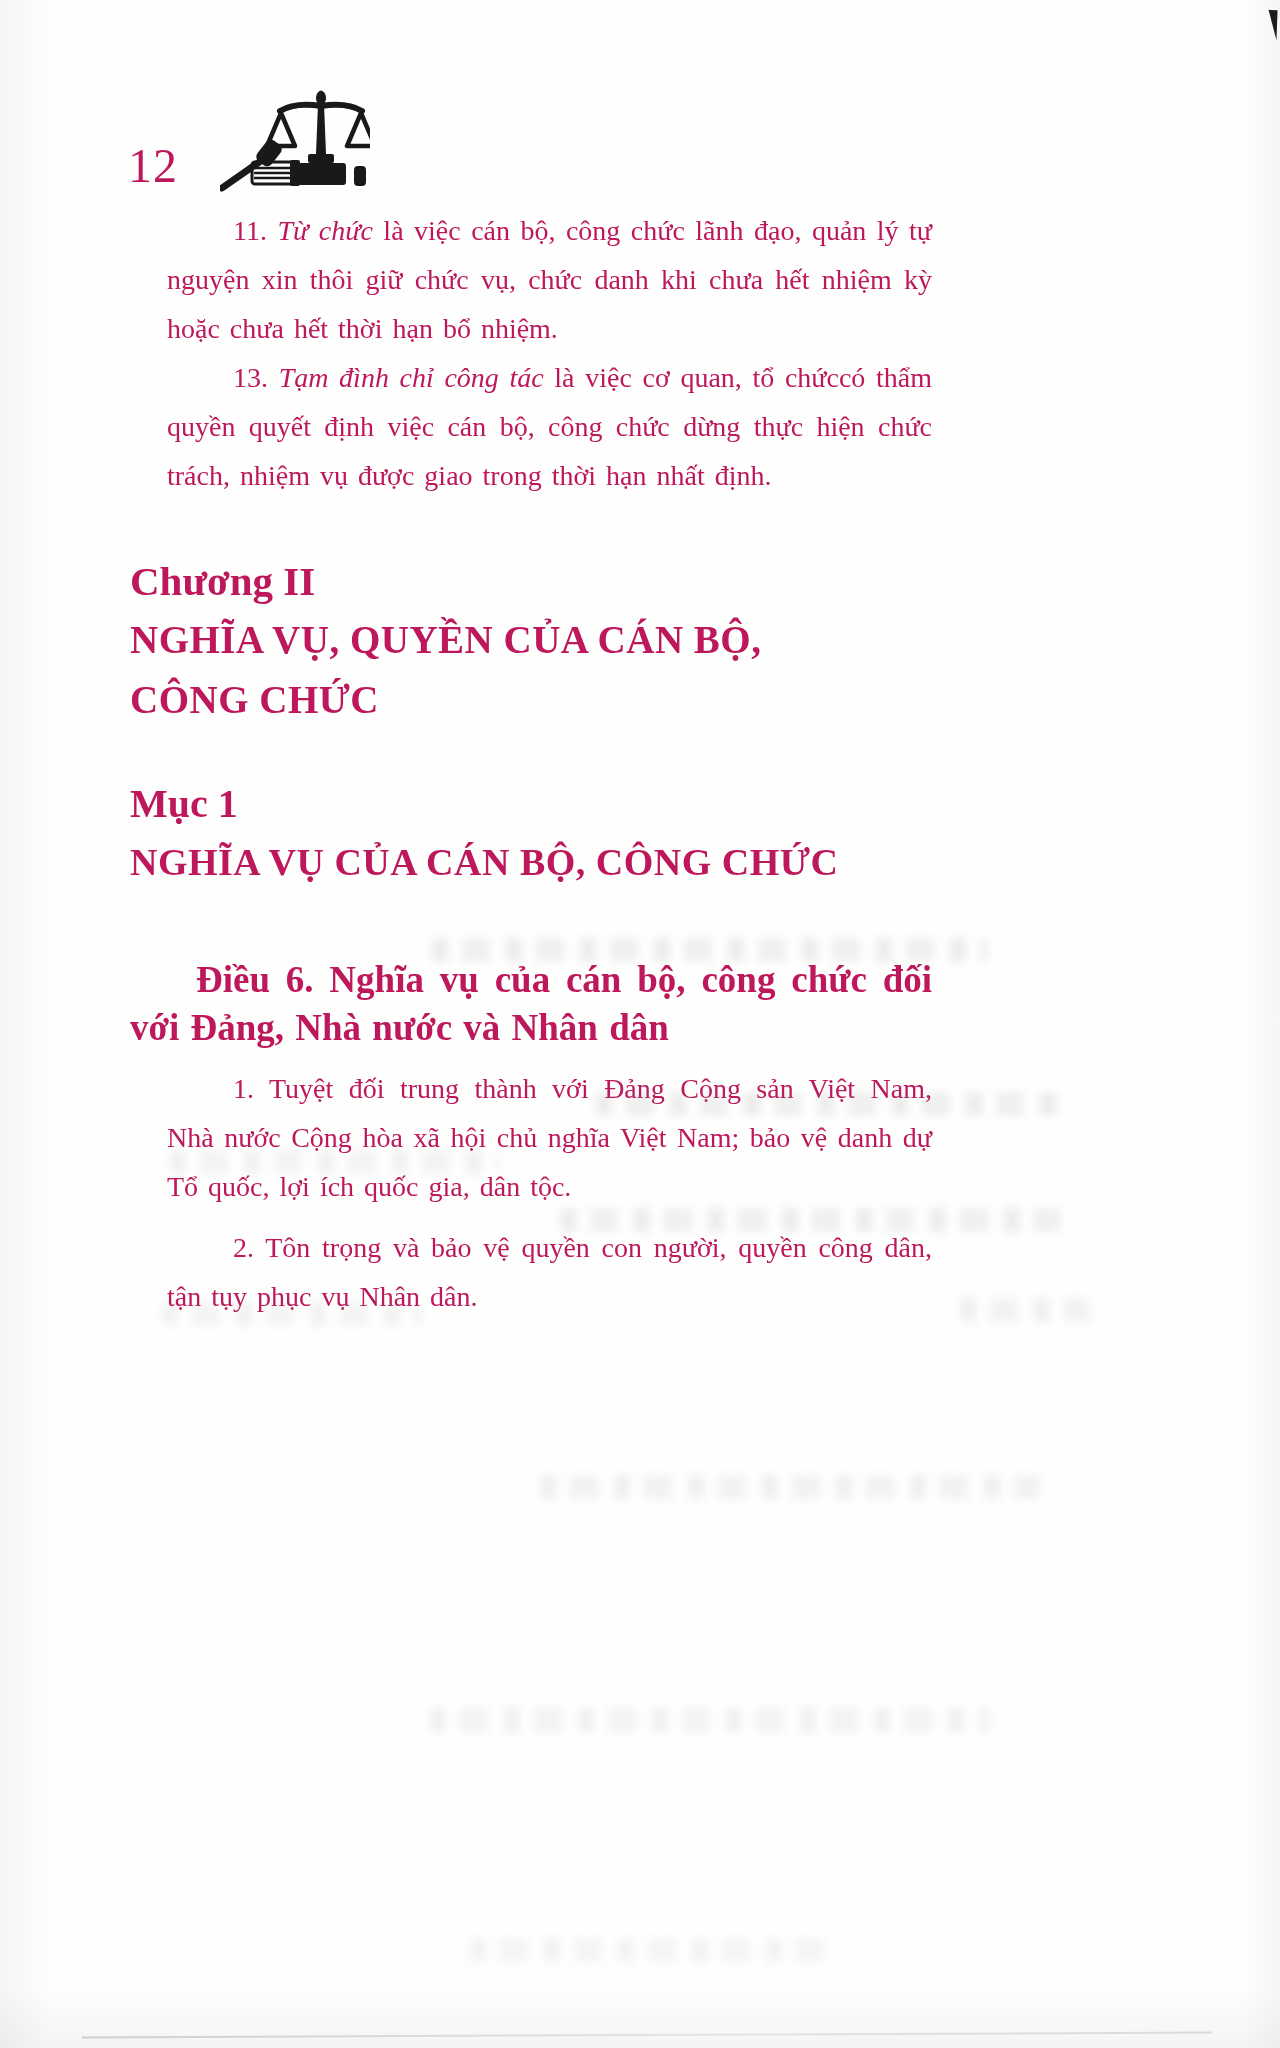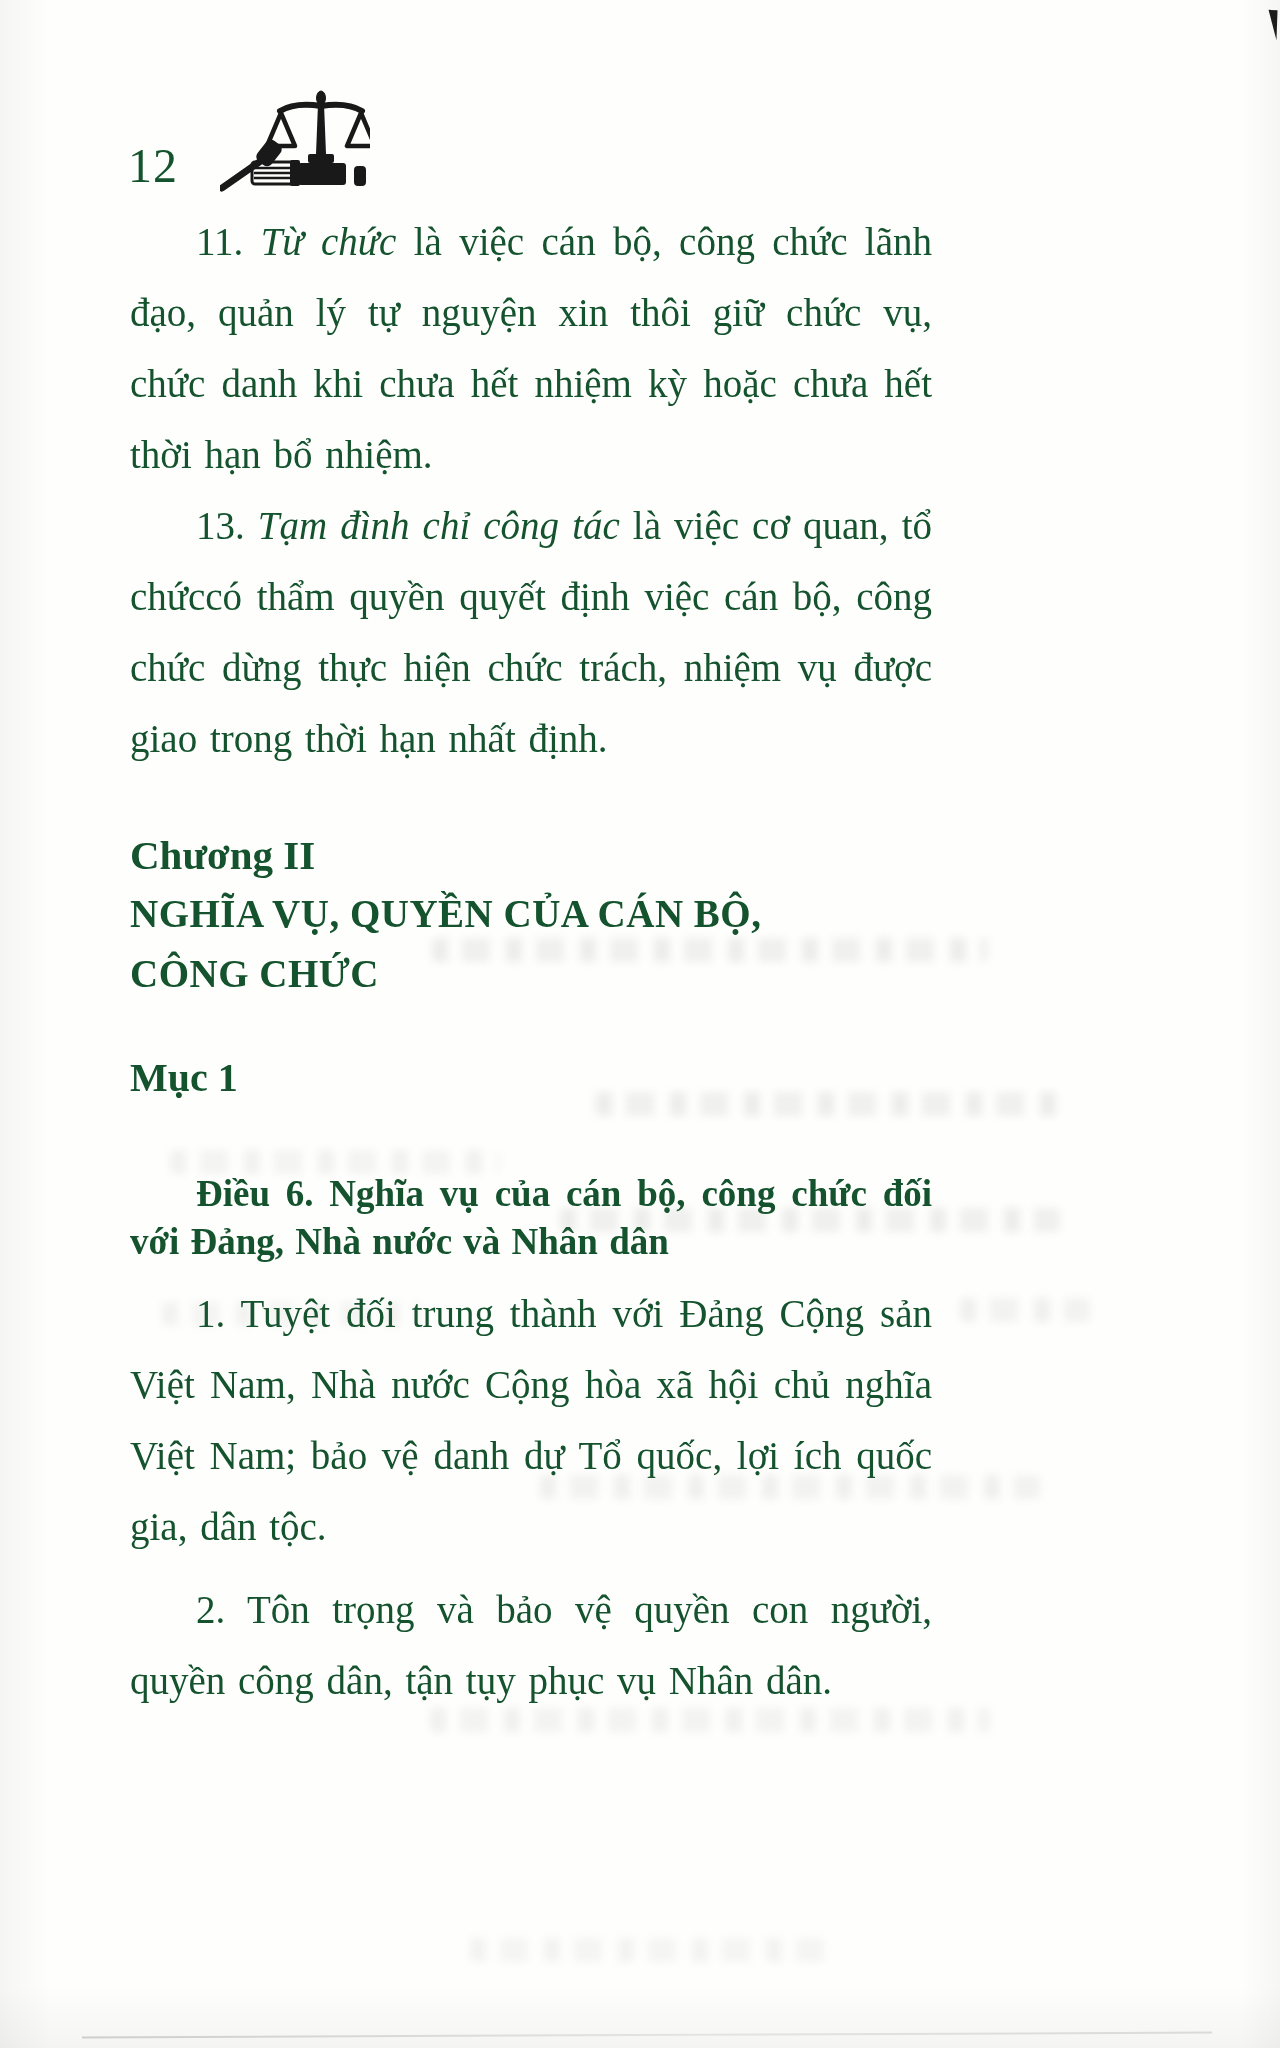--- a/index.html
+++ b/index.html
@@ -3,21 +3,21 @@
 <meta charset="utf-8">
 <style>
   html,body{margin:0;padding:0;background:#9a9a9a;}
   .page{
     position:relative;
     width:1280px;height:2048px;
     margin:0 auto;
     background:#fefefd;
     overflow:hidden;
     font-family:"Liberation Serif","DejaVu Serif",serif;
-    color:#14532d;
+    color:#be185d;
   }
   
   .page::before{
     content:"";position:absolute;inset:0;pointer-events:none;
     background:
       linear-gradient(90deg, rgba(0,0,0,0.035), rgba(0,0,0,0) 4%),
       linear-gradient(270deg, rgba(0,0,0,0.03), rgba(0,0,0,0) 3%),
       linear-gradient(0deg, rgba(0,0,0,0.04), rgba(0,0,0,0) 3%);
   }
 
@@ -29,24 +29,25 @@
     font-size:48px;line-height:1;letter-spacing:1px;
     padding-bottom:2px;
   }
   .logo{display:block;}
 
   .content{
     position:absolute;left:130px;top:206px;width:802px;
   }
   p{margin:0;}
   .body-p{
-    font-size:39px;line-height:71px;
+    font-size:28px;line-height:49px;
     text-align:justify;
     text-indent:66px;
     word-spacing:3px;
+    margin-left:37px;
   }
   .body-p em{font-style:italic;}
 
   .chapter{margin-top:52px;text-align:left;}
   .chapter-label{font-weight:bold;font-size:41px;line-height:58px;}
   .chapter-title{font-weight:bold;font-size:39px;line-height:60px;letter-spacing:.5px;}
 
   .section-block{margin-top:46px;text-align:left;}
   .section-label{font-weight:bold;font-size:40px;line-height:56px;}
   .section-title{font-weight:bold;font-size:38px;line-height:60px;letter-spacing:.5px;}
@@ -123,20 +124,21 @@
     <p class="body-p"><span>13. </span><em>Tạm đình chỉ công tác</em><span> là việc cơ quan, tổ chứccó thẩm quyền quyết định việc cán bộ, công chức dừng thực hiện chức trách, nhiệm vụ được giao trong thời hạn nhất định.</span></p>
 
     <div class="chapter">
       <p class="chapter-label">Chương II</p>
       <p class="chapter-title">NGHĨA VỤ, QUYỀN CỦA CÁN BỘ,</p>
       <p class="chapter-title">CÔNG CHỨC</p>
     </div>
 
     <div class="section-block">
       <p class="section-label">Mục 1</p>
+      <p class="section-title">NGHĨA VỤ CỦA CÁN BỘ, CÔNG CHỨC</p>
     </div>
 
     <p class="article-heading">Điều 6. Nghĩa vụ của cán bộ, công chức đối với Đảng, Nhà nước và Nhân dân</p>
 
     <p class="body-p clause">1. Tuyệt đối trung thành với Đảng Cộng sản Việt Nam, Nhà nước Cộng hòa xã hội chủ nghĩa Việt Nam; bảo vệ danh dự Tổ quốc, lợi ích quốc gia, dân tộc.</p>
     <p class="body-p clause">2. Tôn trọng và bảo vệ quyền con người, quyền công dân, tận tụy phục vụ Nhân dân.</p>
 
   </div>
 
   <div class="ghost" style="left:432px;top:938px;width:556px;"></div>

